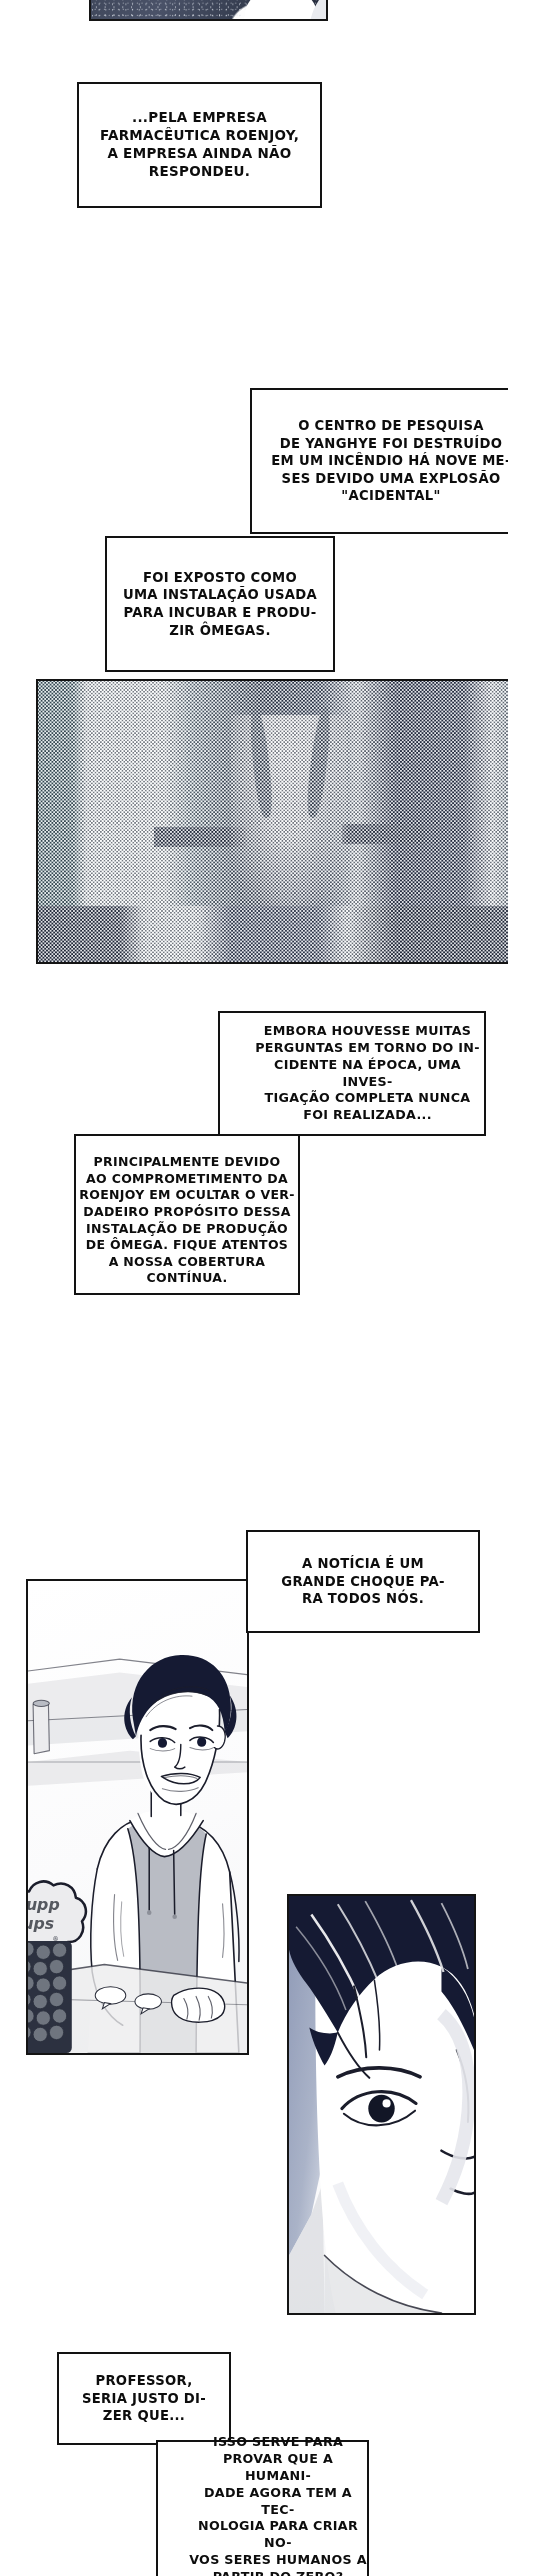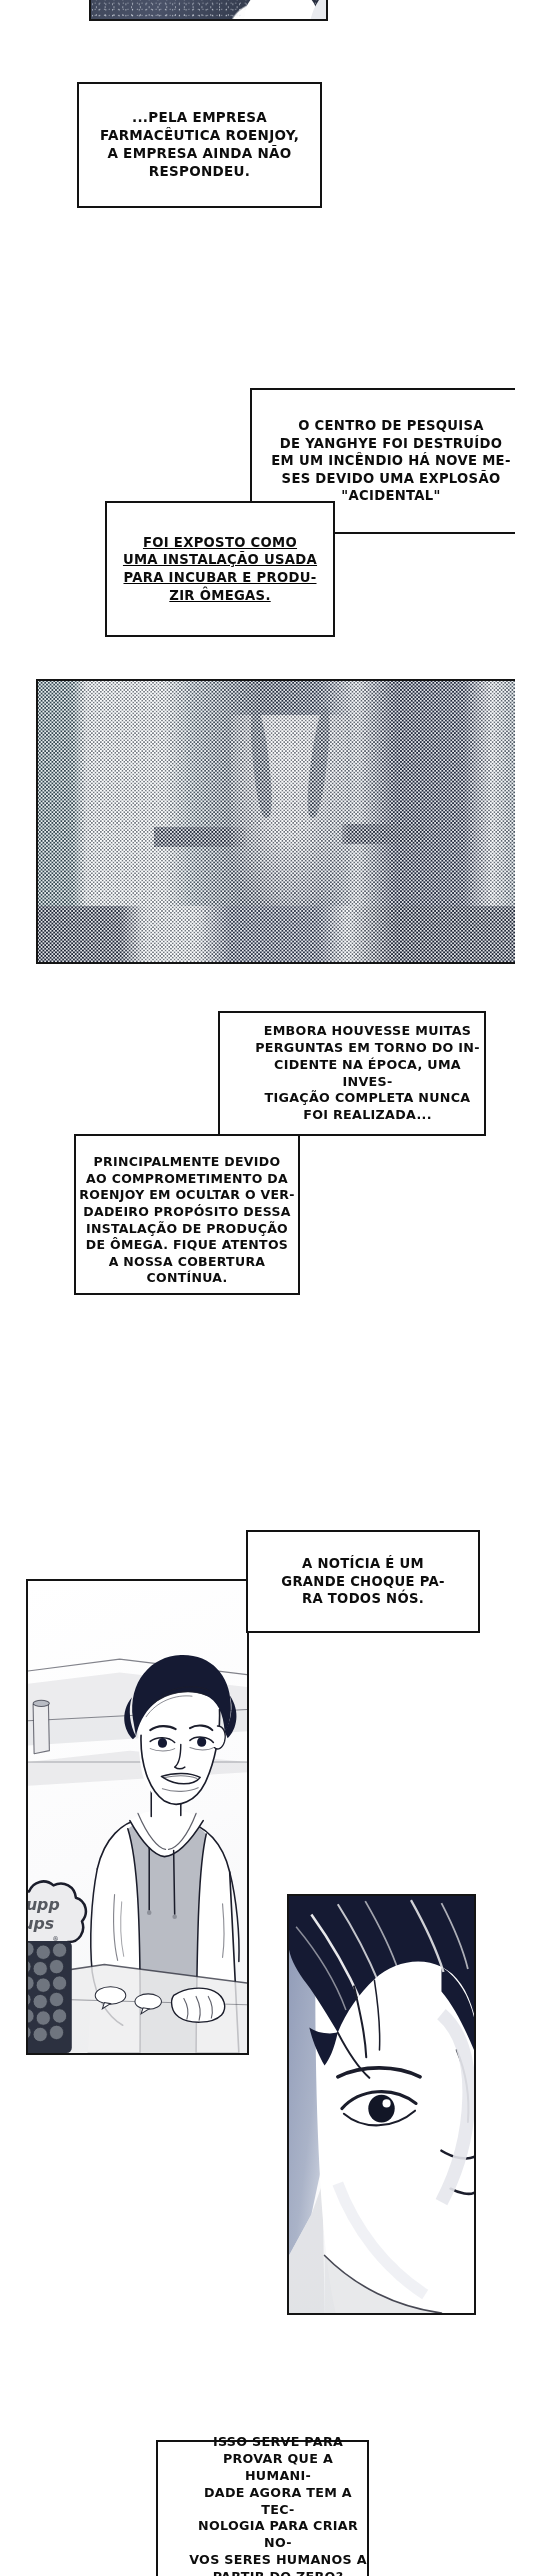--- a/index.html
+++ b/index.html
@@ -9,21 +9,20 @@
   }
   body {
     font-family: "DejaVu Sans", sans-serif;
   }
   #page {
     position: relative;
     width: 508px;
     height: 2576px;
     background: #ffffff;
     overflow: hidden;
-    padding-left: 7px;
   }
 
   
   .cap {
     position: absolute;
     box-sizing: border-box;
     background: #ffffff;
     border: 2.6px solid #121212;
     display: flex;
     align-items: center;
@@ -190,21 +189,21 @@
   </div>
 
   <div class="cap f26" style="left:250px; top:388px; width:282px; height:146px;">
     <span class="txt">O CENTRO DE PESQUISA
 DE YANGHYE FOI DESTRUÍDO
 EM UM INCÊNDIO HÁ NOVE ME-
 SES DEVIDO UMA EXPLOSÃO
 "ACIDENTAL"</span>
   </div>
 
-  <div class="cap f26" style="left:105px; top:501px; width:230px; height:136px;text-decoration:underline;">
+  <div class="cap f26" style="left:105px; top:536px; width:230px; height:136px;">
     <span class="txt">FOI EXPOSTO COMO
 UMA INSTALAÇÃO USADA
 PARA INCUBAR E PRODU-
 ZIR ÔMEGAS.</span>
   </div>
 
   <div class="panel framed" style="left:36px; top:679px; width:487px; height:285px;">
     <div class="halftone">
       <div class="shelf-l"></div>
       <div class="shelf-r"></div>
@@ -443,20 +442,25 @@
       <path d="M318,570 C336,580 356,582 364,578" class="ink" stroke-width="5"></path>
 
       <path d="M300,230 C338,262 356,320 354,392 C352,470 330,540 300,596" fill="none" stroke="#e6e7ec" stroke-width="26" opacity=".9"></path>
       <path d="M96,560 C130,650 190,726 268,776" fill="none" stroke="#eceef2" stroke-width="22" opacity=".8"></path>
 
       <path d="M70,700 C130,760 210,800 300,812 L70,812 Z" class="grey1" opacity=".6"></path>
       <path d="M70,700 C130,760 210,800 300,812" class="ink" stroke-width="3.2" opacity=".8"></path>
     </svg>
   </div>
 
+  <div class="cap f26" style="left:57px; top:2352px; width:174px; height:93px;">
+    <span class="txt">PROFESSOR,
+SERIA JUSTO DI-
+ZER QUE...</span>
+  </div>
 
   <div class="cap f25" style="left:156px; top:2440px; width:213px; height:140px;">
     <span class="txt">ISSO SERVE PARA
 PROVAR QUE A HUMANI-
 DADE AGORA TEM A TEC-
 NOLOGIA PARA CRIAR NO-
 VOS SERES HUMANOS A
 PARTIR DO ZERO?</span>
   </div>
 

